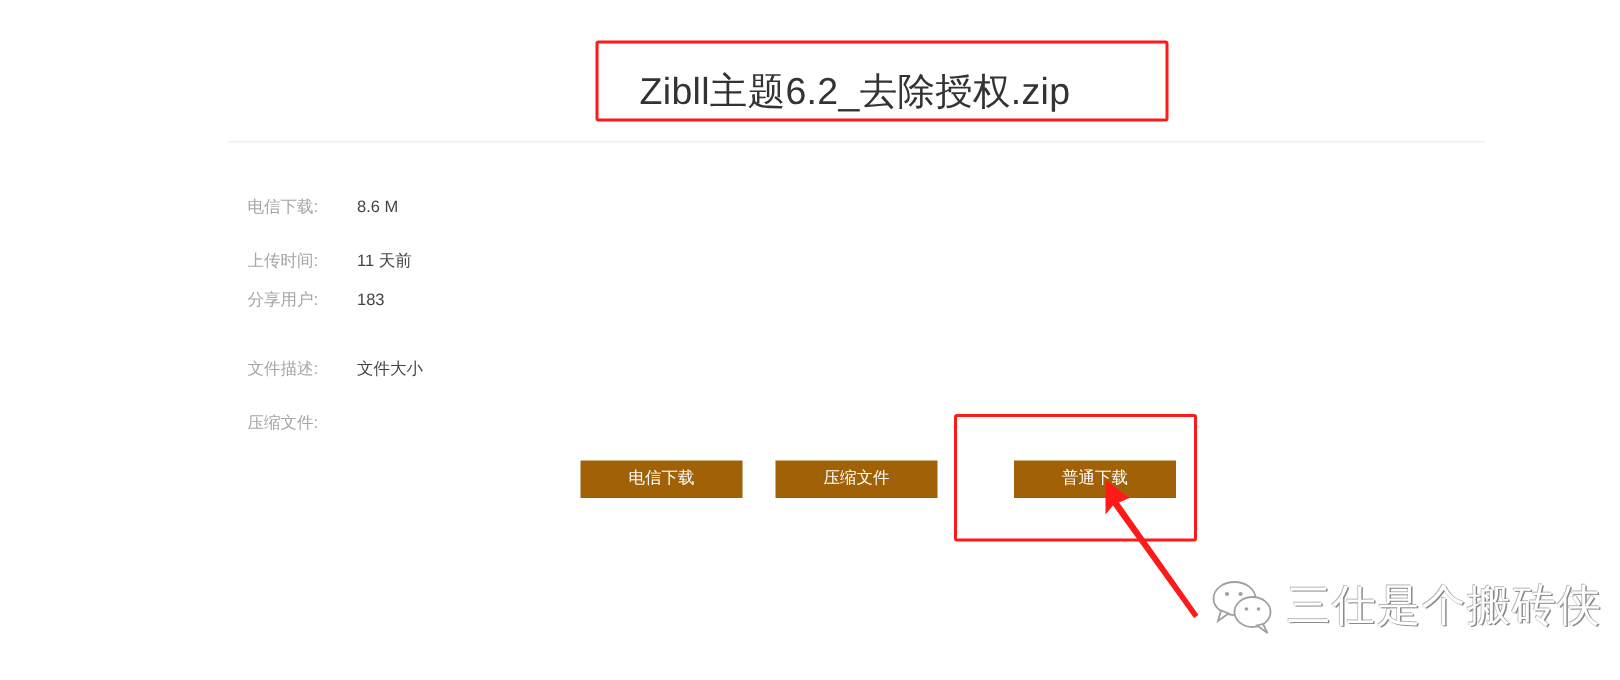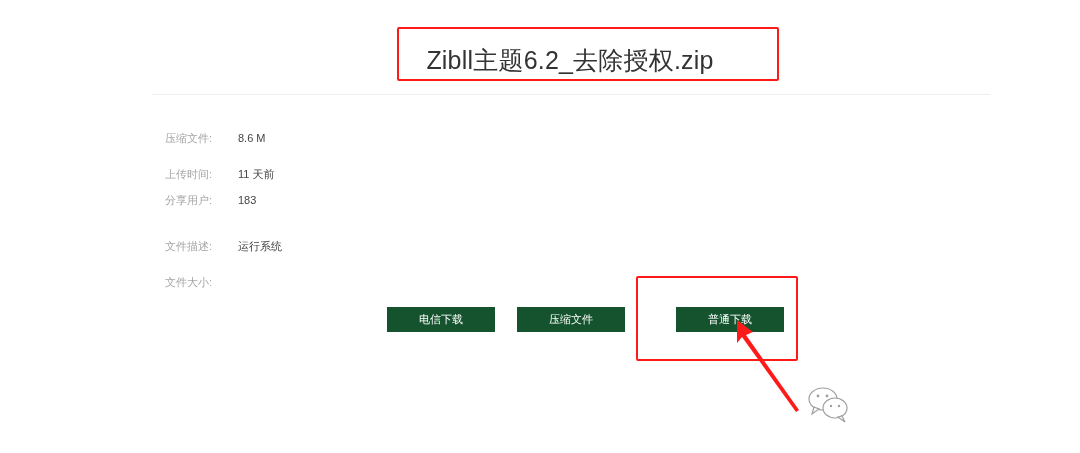--- a/index.html
+++ b/index.html
@@ -6,50 +6,50 @@
   body { width:1080px; height:453px; position:relative; overflow:hidden;
          font-family:"Liberation Sans","DejaVu Sans",sans-serif; }
   .title { position:absolute; left:0; width:1140px; top:44px; text-align:center;
            font-size:25px; color:#333333; letter-spacing:0.2px; }
   .hl-title { position:absolute; left:397px; top:27px; width:382px; height:54px;
               border:2px solid #ff1a1a; border-radius:2px; box-sizing:border-box; }
   .divider { position:absolute; left:152px; top:94px; width:838px; height:1px; background:#efefef; }
   .info-row { position:absolute; left:165px; font-size:11px; height:14px; line-height:14px; }
   .info-row .lbl { display:inline-block; width:73px; color:#a5a5a5; }
   .info-row .val { color:#444444;text-align:center; }
-  .btn { position:absolute; top:307px; width:108px; height:25px; background:#14532d;
+  .btn { position:absolute; top:307px; width:108px; height:25px; background:#a16207;
          color:#ffffff; font-size:11px; line-height:25px; text-align:center; cursor:pointer; }
   .hl-btn { position:absolute; left:636px; top:276px; width:162px; height:85px;
             border:2px solid #ff1a1a; border-radius:2px; box-sizing:border-box; }
   .arrow { position:absolute; left:0; top:0; }
   .watermark { position:absolute; left:806px; top:384px; height:40px; display:flex; align-items:center; }
   .watermark .wm-text { font-size:29px; color:#ffffff; letter-spacing:1px;
        text-shadow: 1px 1px 0 #8a8a8a, -0.5px -0.5px 0 #b8b8b8, 0 0 1px #9a9a9a; margin-left:6px; }
 </style>
 </head>
 <body>
 
 <div class="title">Zibll主题6.2_去除授权.zip</div>
 <div class="hl-title"></div>
 <div class="divider"></div>
 
 <div class="info-row" style="top:131px">
-  <span class="lbl">压缩文件:</span><span class="val">8.6 M</span>
+  <span class="lbl">电信下载:</span><span class="val">8.6 M</span>
 </div>
 <div class="info-row" style="top:167px">
   <span class="lbl">上传时间:</span><span class="val">11 天前</span>
 </div>
 <div class="info-row" style="top:193px">
   <span class="lbl">分享用户:</span><span class="val">183</span>
 </div>
 <div class="info-row" style="top:239px">
-  <span class="lbl">文件描述:</span><span class="val">运行系统</span>
+  <span class="lbl">文件描述:</span><span class="val">文件大小</span>
 </div>
 <div class="info-row" style="top:275px">
-  <span class="lbl">文件大小:</span><span class="val"></span>
+  <span class="lbl">压缩文件:</span><span class="val"></span>
 </div>
 
 <div class="btn" style="left:387px">电信下载</div>
 <div class="btn" style="left:517px">压缩文件</div>
 <div class="btn" style="left:676px">普通下载</div>
 
 <div class="hl-btn"></div>
 
 <svg class="arrow" width="1080" height="453">
   <polygon points="737,320 753,332 746,335 799,410 796,412 742,337 737,343" fill="#ff1a1a"></polygon>
@@ -63,13 +63,14 @@
       <ellipse cx="29" cy="24" rx="12" ry="10"></ellipse>
       <path d="M36 32 L39 38 L32 33 Z"></path>
     </g>
     <g fill="#a0a0a0">
       <circle cx="12" cy="12" r="1.4"></circle>
         <circle cx="21" cy="12" r="1.4"></circle>
       <circle cx="25" cy="22" r="1.2"></circle>
         <circle cx="33" cy="22" r="1.2"></circle>
     </g>
   </svg>
+  <span class="wm-text">三仕是个搬砖侠</span>
 </div>
 
 </body></html>

